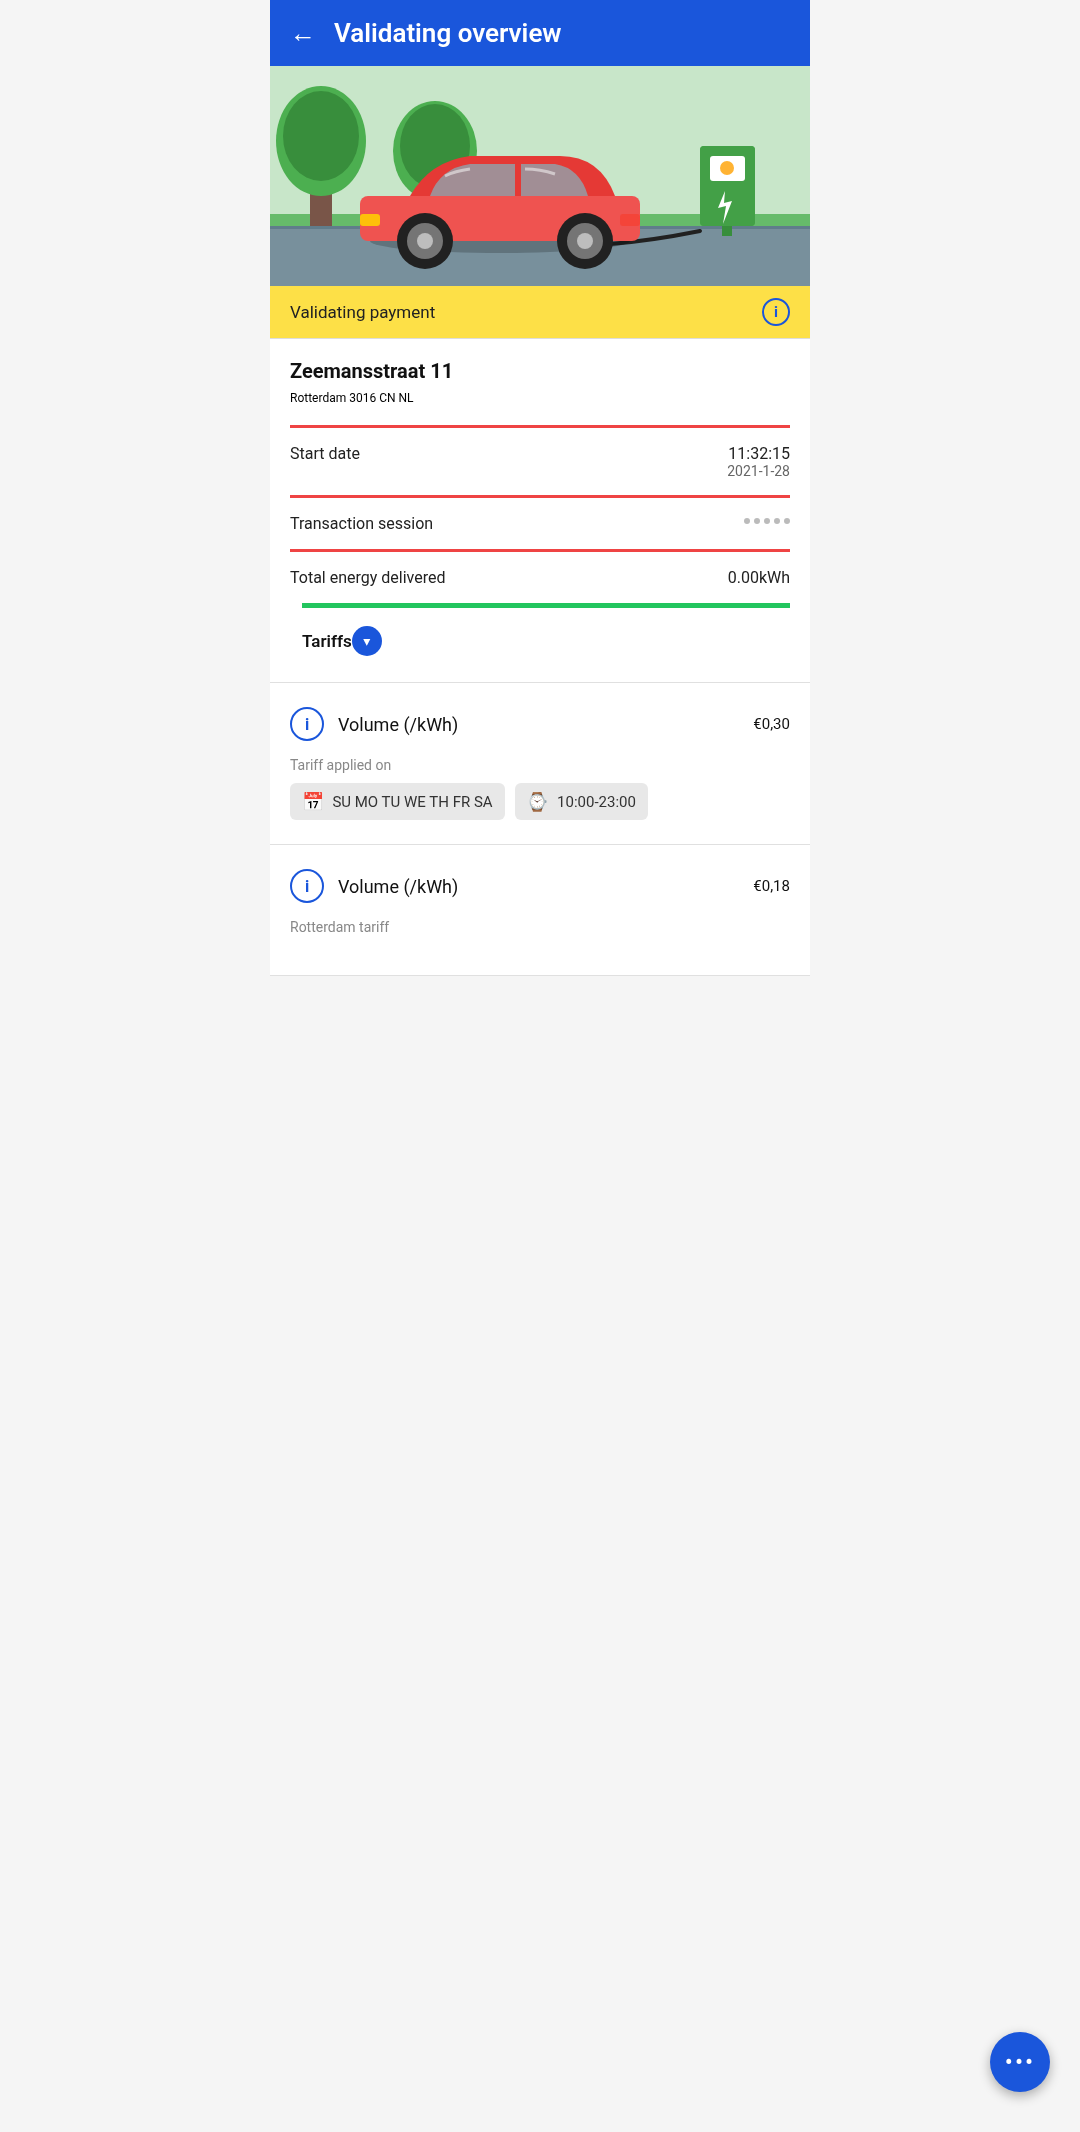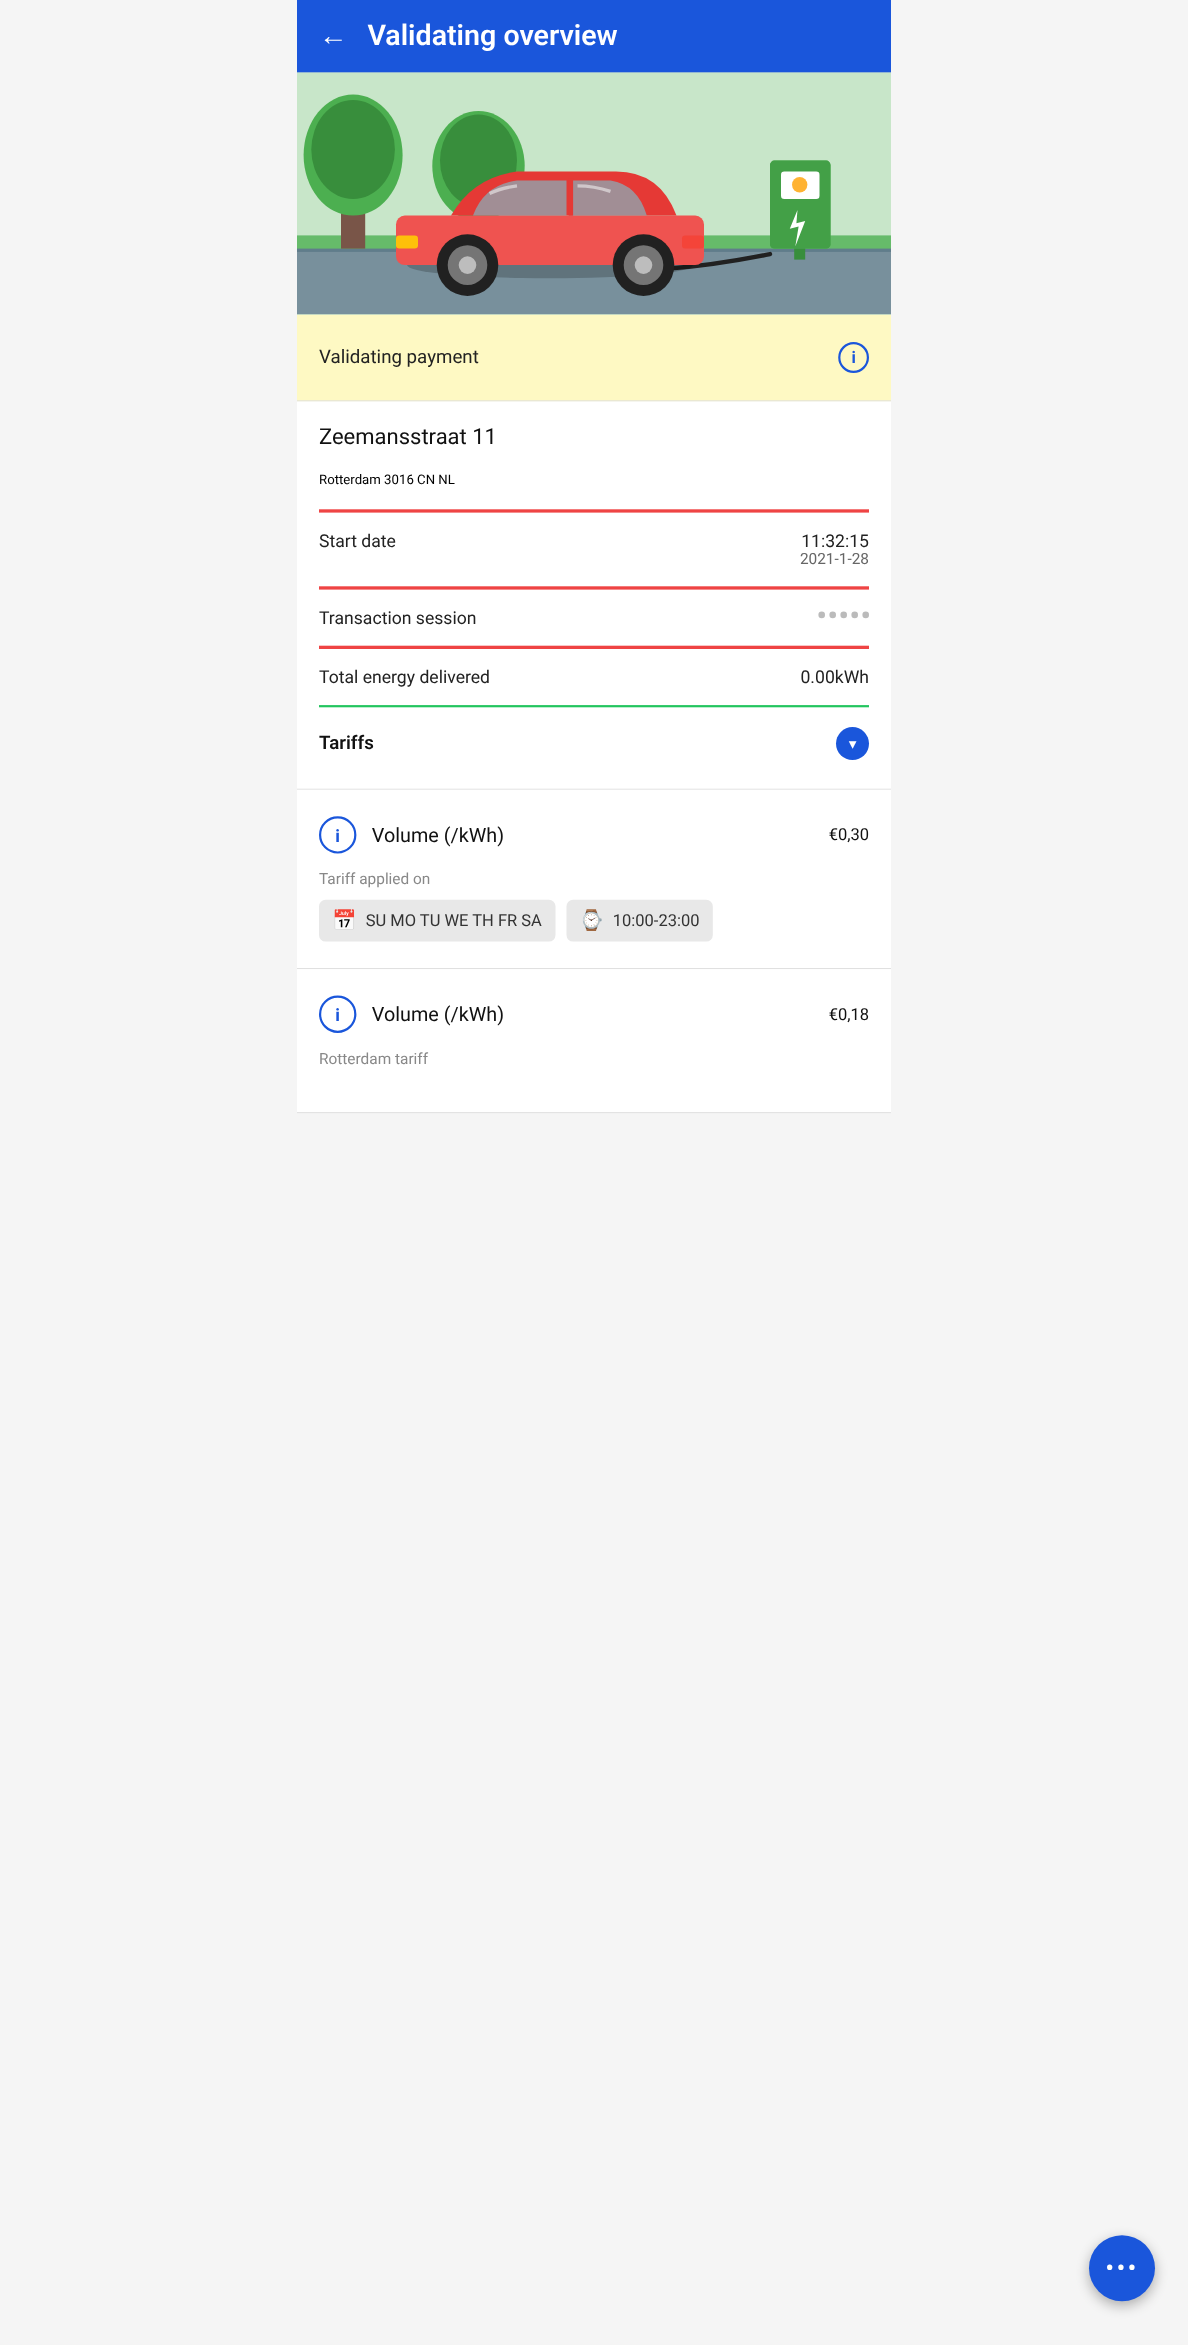--- a/index.html
+++ b/index.html
@@ -38,25 +38,25 @@
     .hero-image {
       width: 100%;
       height: 220px;
       background: #b8ddb8;
       position: relative;
       overflow: hidden;
     }
 
     
     .status-row {
-      background: #fef9c3;
+      background: #fde047;
       display: flex;
       align-items: center;
       justify-content: space-between;
-      padding: 25px 20px;
+      padding: 12px 20px;
       border-bottom: 1px solid #ddd;
     }
     .status-text {
       font-size: 17px;
       color: #222;
     }
     .info-circle {
       width: 28px;
       height: 28px;
       border-radius: 50%;
@@ -71,23 +71,23 @@
     }
 
     
     .details-card {
       background: white;
       padding: 20px;
       border-bottom: 1px solid #e0e0e0;
     }
     .location-name {
       font-size: 20px;
-      font-weight: 400;
+      font-weight: 700;
       color: #111;
-      margin-bottom: 20px;
+      margin-bottom: 8px;
     }
     .location-address {
       font-size: 12px;
       color: #000000;
       margin-bottom: 20px;
     }
 
     .detail-row {
       display: flex;
       justify-content: space-between;
@@ -124,24 +124,25 @@
     .dot {
       width: 6px;
       height: 6px;
       border-radius: 50%;
       background: #bbb;
     }
 
     
     .tariffs-row {
       display: flex;
-      justify-content: space-between;
+      justify-content: flex-start;
       align-items: center;
       padding: 18px 0 6px;
-      border-top: 2px solid #22c55e;
+      border-top: 5px solid #22c55e;
+      margin-left: 12px;
     }
     .tariffs-label {
       font-size: 17px;
       font-weight: 600;
       color: #111;
     }
     .dropdown-btn {
       width: 30px;
       height: 30px;
       border-radius: 50%;

